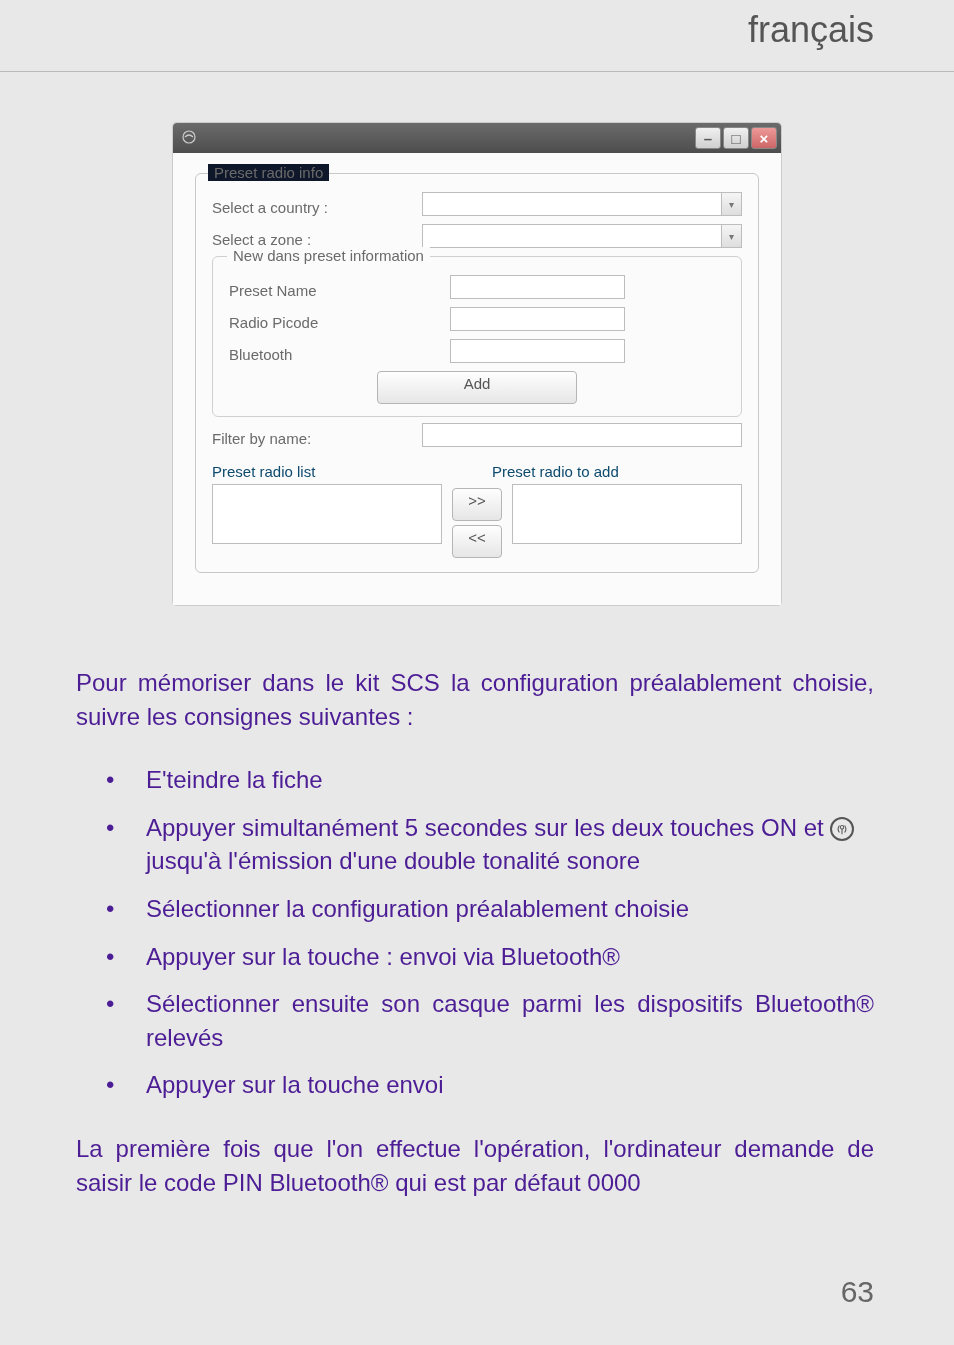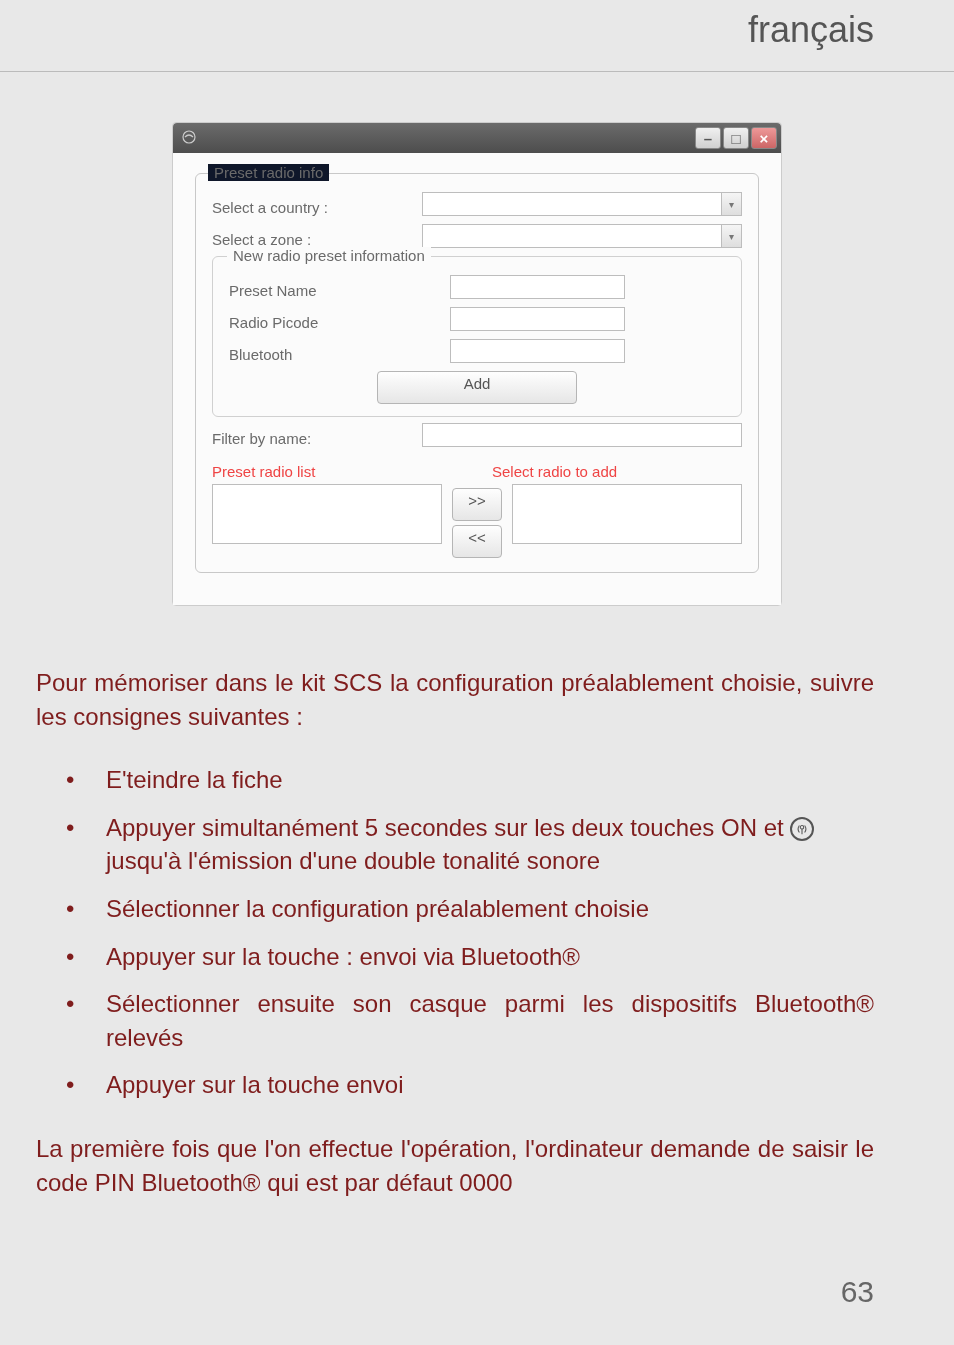--- a/index.html
+++ b/index.html
@@ -143,21 +143,21 @@
       border: 1px solid #b5b5b5;
       border-radius: 4px;
       background: linear-gradient(#fefefe,#e6e6e6);
     }
     .btn.small { min-width: 50px; }
     .filter-row { margin-top: 6px; }
     .list-labels {
       display: flex;
       margin-top: 16px;
       font-size: 15px;
-      color: #ef4444;
+      color: #0c4a6e;
     }
     .list-labels .col1 { width: 210px; }
     .list-labels .col2 { width: 70px; }
     .list-labels .col3 { }
     .lists-row {
       display: flex;
       align-items: flex-start;
       margin-top: 4px;
     }
     .listbox {
@@ -168,24 +168,24 @@
     }
     .mover-col {
       width: 70px;
       display: flex;
       flex-direction: column;
       align-items: center;
       gap: 4px;
       padding-top: 4px;
     }
     .body-text {
-      padding: 60px 80px 0 36px;
+      padding: 60px 80px 0 76px;
       font-size: 24px;
       font-weight: 300;
-      color: #7f1d1d;
+      color: #4c1d95;
       line-height: 1.4;
     }
     .body-text p { margin-bottom: 30px; text-align: justify; }
     .body-text ul { list-style: none; padding-left: 30px; margin-bottom: 30px; }
     .body-text li {
       position: relative;
       padding-left: 40px;
       margin-bottom: 14px;
       text-align: justify;
     }
@@ -247,21 +247,21 @@
         </div>
       </div>
       <div class="row">
         <span class="lbl">Select a zone :</span>
         <div class="combo">
           <span class="arrow">▾</span>
         </div>
       </div>
 
       <div class="inner-group">
-        <span class="legend">New radio preset information</span>
+        <span class="legend">New dans preset information</span>
         <div class="row">
           <span class="lbl">Preset Name</span>
           <div class="txt"></div>
         </div>
         <div class="row">
           <span class="lbl">Radio Picode</span>
           <div class="txt"></div>
         </div>
         <div class="row">
           <span class="lbl">Bluetooth</span>
@@ -273,21 +273,21 @@
       </div>
 
       <div class="row filter-row">
         <span class="lbl">Filter by name:</span>
         <div class="txt" style="flex:1; margin:0;"></div>
       </div>
 
       <div class="list-labels">
         <span class="col1">Preset radio list</span>
         <span class="col2"></span>
-        <span class="col3">Select radio to add</span>
+        <span class="col3">Preset radio to add</span>
       </div>
       <div class="lists-row">
         <div class="listbox"></div>
         <div class="mover-col">
           <span class="btn small">&gt;&gt;</span>
           <span class="btn small">&lt;&lt;</span>
         </div>
         <div class="listbox"></div>
       </div>
 

